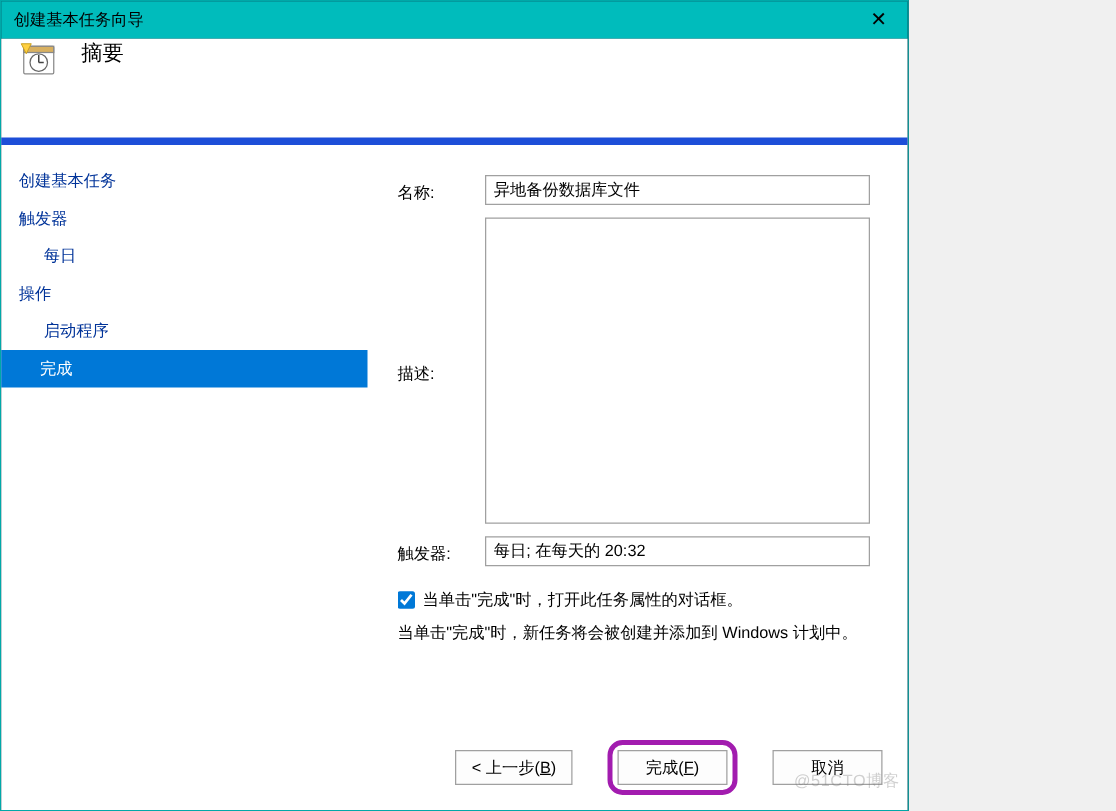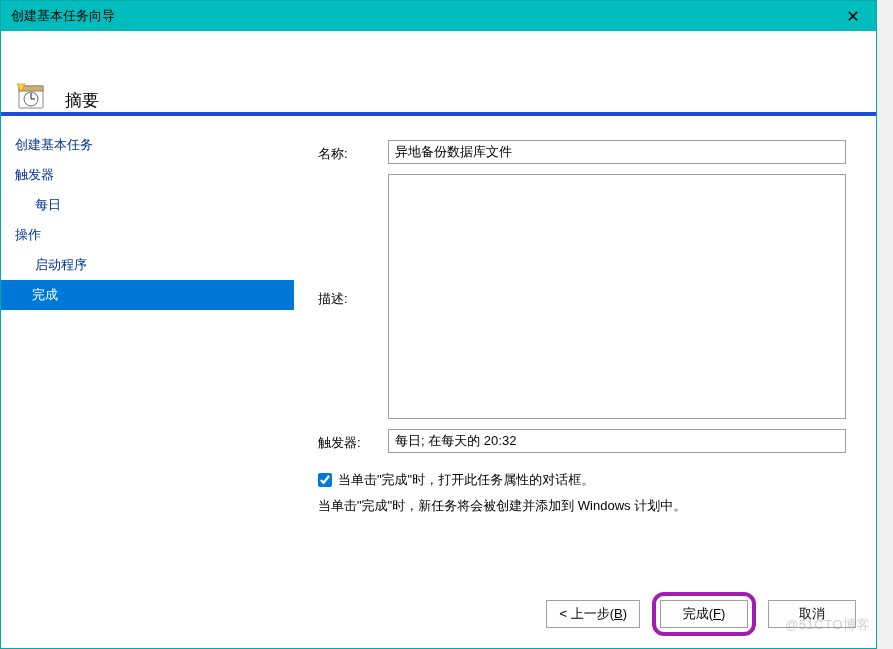--- a/index.html
+++ b/index.html
@@ -6,21 +6,21 @@
     body {
       font-family: "Microsoft YaHei", "Segoe UI", Tahoma, sans-serif;
       font-size: 13px;
       background: #f0f0f0;
       width: 893px;
       height: 649px;
       overflow: hidden;
       position: relative;
     }
     .window {
-      width: 877px;
+      width: 727px;
       height: 649px;
       background: #0f172a;
       border: 1px solid #00a8a8;
       position: relative;
       display: flex;
       flex-direction: column;
     }
     .titlebar {
       height: 30px;
       background: #00bcbc;
@@ -38,23 +38,23 @@
       align-items: center;
       justify-content: center;
       font-size: 16px;
       font-family: Arial, sans-serif;
       cursor: default;
     }
     .header-area {
       height: 85px;
       background: #fff;
       display: flex;
-      align-items: flex-end;
+      align-items: flex-start;
       padding: 0 0 0 14px;
-      border-bottom: 4px solid #1d4ed8;
+      border-bottom: 6px solid #1d4ed8;
     }
     .header-icon {
       width: 32px;
       height: 32px;
       margin-right: 18px;
       position: relative;
     }
     .header-icon svg { width: 32px; height: 32px; }
     .header-title { font-size: 17px; color: #000; }
     .body-area {
@@ -129,21 +129,21 @@
     .info-text {
       margin-top: 8px;
       font-size: 13px;
       color: #000;
     }
     .button-bar {
       position: absolute;
       bottom: 12px;
       right: 20px;
       display: flex;
-      gap: 12px;
+      gap: 28px;
       align-items: center;
     }
     .btn {
       min-width: 88px;
       height: 28px;
       border: 1px solid #a0a0a0;
       background: #fdfdfd;
       font-family: inherit;
       font-size: 13px;
       cursor: default;

